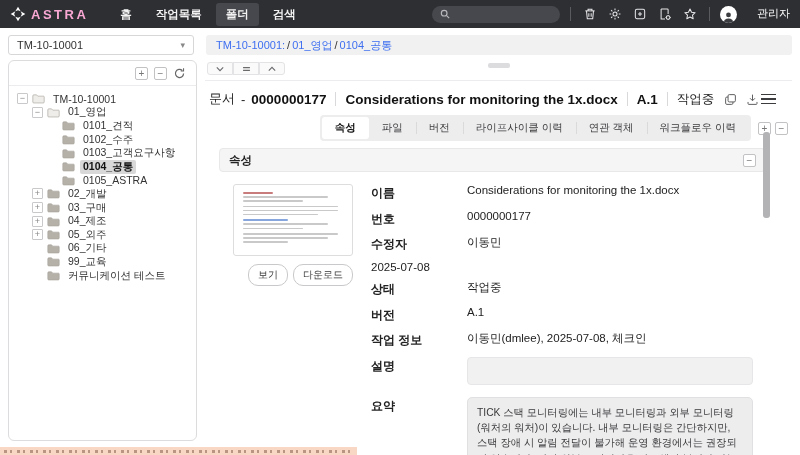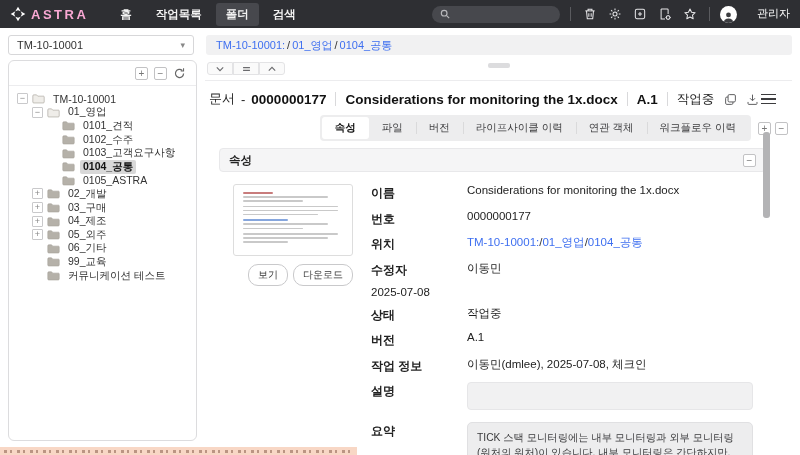--- a/index.html
+++ b/index.html
@@ -452,24 +452,20 @@
           <div class="fields">
               <div class="field-row">
     <span class="f-label">이름</span>
     <span class="f-value">Considerations for monitoring the 1x.docx</span>
   </div>
               <div class="field-row">
     <span class="f-label">번호</span>
     <span class="f-value">0000000177</span>
   </div>
               <div class="field-row">
-    <span class="f-label">위치</span>
-    <span class="f-value"><span class="loc-link">TM-10-10001:</span><span class="slash">/</span><span class="loc-link">01_영업</span><span class="slash">/</span><span class="loc-link">0104_공통</span></span>
-  </div>
-              <div class="field-row">
     <span class="f-label">수정자</span>
     <span class="f-value">이동민</span>
   </div>
               <div class="field-row">
     <span class="f-value">2025-07-08</span>
   </div>
               <div class="field-row">
     <span class="f-label">상태</span>
     <span class="f-value">작업중</span>
   </div>

